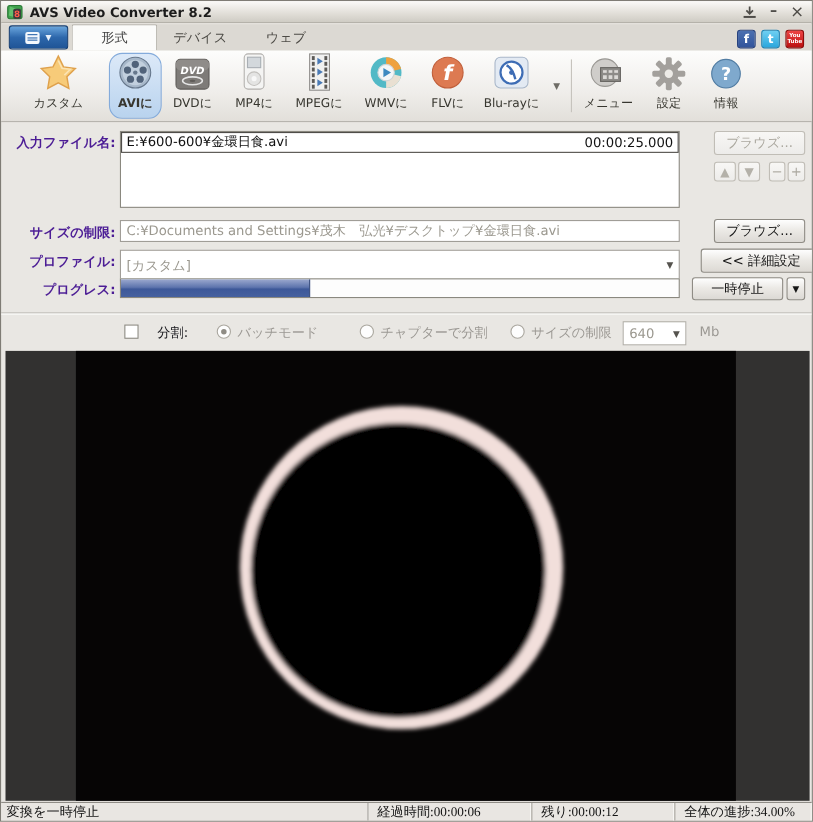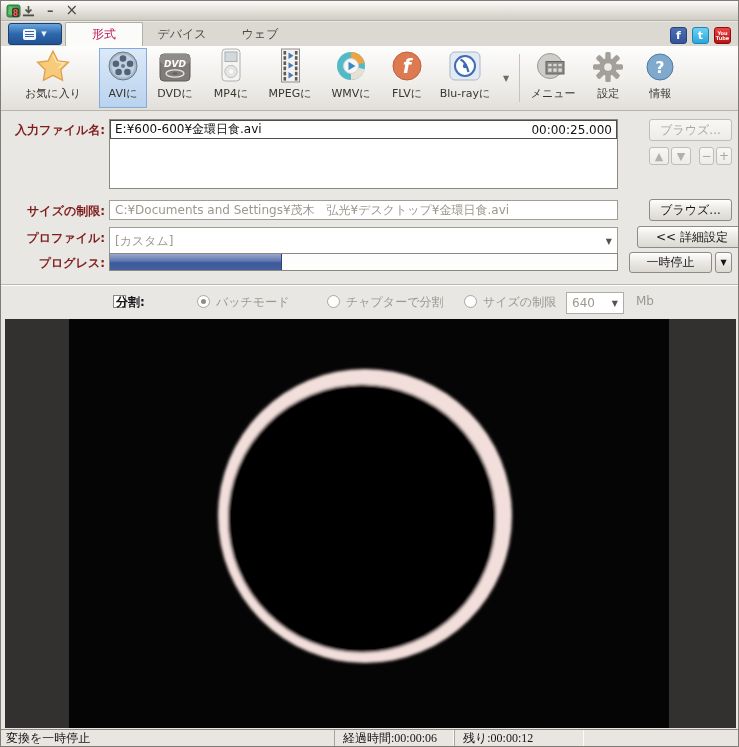--- a/index.html
+++ b/index.html
@@ -23,41 +23,41 @@
     background:linear-gradient(#6aa6dd,#2d67ab 50%,#1f5496);border:1px solid #174075;
     display:flex;align-items:center;justify-content:center;gap:5px;}
   .menu-btn .bars{width:13px;height:11px;background:#f4f8fd;border-radius:2px;
     display:flex;flex-direction:column;justify-content:space-evenly;padding:1px 2px;}
   .menu-btn .bars i{display:block;height:1px;background:#2d67ab;}
   .menu-btn .caret{color:#eaf2fb;font-size:7px;}
   .tabs{position:absolute;left:64px;top:0;height:24px;display:flex;}
   .tab{width:78px;height:24px;display:flex;align-items:center;justify-content:center;
     font-size:12px;color:#4d4b46;}
   .tab.active{background:#fbfbfa;border:1px solid #b1aea7;border-bottom:none;
-    border-radius:2px 2px 0 0;color:#be185d;}
+    border-radius:2px 2px 0 0;color:#404040;}
   .social{position:absolute;right:7px;top:5px;display:flex;gap:5px;z-index:5;}
   .social .sq{width:17px;height:17px;border-radius:3px;color:#fff;display:flex;
     align-items:center;justify-content:center;font-size:11px;font-weight:bold;}
   .sq.fb{background:linear-gradient(#4c70b0,#32549b);border:1px solid #27427e;}
   .sq.tw{background:linear-gradient(#6fd0f2,#2aa7dd);border:1px solid #1f85b5;}
   .sq.yt{background:linear-gradient(#e44,#b11);border:1px solid #8a0c0c;
     flex-direction:column;font-size:5px;line-height:5px;}
   
   .toolbar{position:absolute;left:0;top:45px;right:0;height:65px;
     background:linear-gradient(#fdfdfc,#efedea 60%,#e2dfda);
     border-bottom:1px solid #b7b4ae;display:flex;align-items:stretch;padding:2px 0 2px 6px;}
   .tool{display:flex;flex-direction:column;align-items:center;justify-content:flex-end;
     padding:4px 2px 6px;font-size:11px;color:#37362f;gap:3px;border:1px solid transparent;}
   .tool .ticon{height:36px;display:flex;align-items:center;justify-content:center;}
-  .tool.selected{background:linear-gradient(#dce9f8,#b9d3ee);border:1px solid #84abdb;border-radius:0;}
+  .tool.selected{background:linear-gradient(#dce9f8,#b9d3ee);border:1px solid #84abdb;border-radius:12px;font-weight:bold;}
   .tool-more{align-self:center;color:#6e6c66;font-size:8px;padding:0 6px;}
   .tool-sep{width:1px;background:#c6c3bd;margin:6px 4px;}
   
   .flabel{position:absolute;left:4px;width:100px;text-align:right;font-size:12px;
-    font-weight:bold;color:#7f1d1d;}
+    font-weight:bold;color:#4c1d95;}
   .filelist{position:absolute;left:108px;top:118px;width:509px;height:70px;
     background:#fff;border:1px solid #8a887f;}
   .filerow{height:19px;border:1px solid #4f4d49;display:flex;align-items:center;
     justify-content:space-between;padding:0 4px;font-size:12px;color:#111;}
   .filerow .dur{padding-left:8px;}
   .field{position:absolute;left:108px;background:#fff;border:1px solid #a09d97;
     font-size:12px;display:flex;align-items:center;padding:0 5px;color:#111;}
   .field.gray{color:#9b988f;}
   .combo-arrow{margin-left:auto;color:#55534e;font-size:8px;}
   .btn{position:absolute;background:linear-gradient(#fefefe,#eceae6 45%,#dcd9d4);
@@ -81,36 +81,37 @@
   .slabel.dim{color:#9b9893;}
   
   .preview{position:absolute;left:4px;top:318px;width:731px;height:409px;background:#323130;}
   .video-frame{position:absolute;left:64px;top:0;width:600px;height:409px;background:#060505;}
   
   .statusbar{position:absolute;left:0;right:0;top:728px;height:18px;background:#e9e6e2;
     border-top:1px solid #8f8c86;display:flex;align-items:center;font-size:12px;color:#141414;}
   .statusbar .seg{height:100%;display:flex;align-items:center;padding:0 8px;font-family:Liberation Serif, serif;}
   .statusbar .seg+.seg{border-left:1px solid #a8a5a0;box-shadow:-1px 0 0 #fbfaf8 inset;}
   .seg.state{width:333px;padding-left:5px;}
-  .seg.elapsed{width:120px;}
+  .seg.elapsed{width:149px;}
   .seg.remaining{width:130px;}
   .seg.overall{flex:1;}
 </style>
 </head>
 <body>
 
 <div class="window">
 
   <div class="titlebar">
     <svg class="appicon" viewBox="0 0 16 16">
       <rect x="1" y="2" width="13" height="12" rx="2" fill="#3fa04c" stroke="#2a7a36"></rect>
       <path d="M3 3l6 2-1 8-6-2z" fill="#63c06e"></path>
       <rect x="6" y="5" width="7" height="9" rx="1.5" fill="#3a3a3a"></rect>
       <text x="9.5" y="12.5" text-anchor="middle" font-size="8" font-weight="bold" fill="#ff5a4a">8</text>
     </svg>
+    <span class="title">AVS Video Converter 8.2</span>
     <div class="winctl">
       <svg width="13" height="12" viewBox="0 0 13 12">
         <path d="M6.5 1v6M3.5 4.5l3 3 3-3" stroke="#4e4c48" stroke-width="1.6" fill="none"></path>
         <rect x="1" y="9.5" width="11" height="1.8" fill="#4e4c48"></rect>
       </svg>
       <span class="glyph" style="font-weight:bold;">–</span>
       <span class="glyph" style="font-size:15px;">×</span>
     </div>
   </div>
 
@@ -139,21 +140,21 @@
   </div>
 
   <div class="toolbar">
     <div class="tool" style="width:92px">
       <span class="ticon">
         <svg width="36" height="34" viewBox="0 0 36 34">
           <path d="M18 2l4.8 9.8 10.7 1.5-7.7 7.4 1.8 10.6L18 26.3 8.4 31.3l1.8-10.6-7.7-7.4 10.7-1.5z" fill="#f7cb79" stroke="#dfa14c" stroke-width="1.3"></path>
           <path d="M18 6l3.4 7 7.6 1-5.5 5.3" fill="none" stroke="#fbe3b2" stroke-width="1.5"></path>
         </svg>
         </span>
-      <span>お気に入り</span>
+      <span>カスタム</span>
     </div>
     <div class="tool selected" style="width:48px">
       <span class="ticon">
         <svg width="34" height="34" viewBox="0 0 34 34">
           <circle cx="17" cy="17" r="14" fill="#a7b8ca" stroke="#67788c"></circle>
           <circle cx="17" cy="17" r="11.5" fill="#c2d0de"></circle>
           <g fill="#51637a">
             <circle cx="17" cy="9.5" r="3.3"></circle>
               <circle cx="9.9" cy="14.7" r="3.3"></circle>
             <circle cx="12.6" cy="23" r="3.3"></circle>
@@ -329,21 +330,21 @@
   <span class="flabel" style="top:254px">プログレス:</span>
   <div class="progress-track">
     <div class="progress-fill" style="width: 34%;"></div>
   </div>
   <div class="btn" style="left:628px;top:251px;width:83px;height:21px">一時停止</div>
   <div class="btn" style="left:714px;top:251px;width:17px;height:21px;font-size:8px">▼</div>
 
   <div class="hsep"></div>
 
   <span class="checkbox" style="left:112px;top:294px"></span>
-  <span class="slabel" style="left:115px;top:293px;font-weight:bold">分割:</span>
+  <span class="slabel" style="left:142px;top:293px;font-weight:normal">分割:</span>
   <span class="radio" style="left:196px;top:294px">
       <span class="dot"></span>
     </span>
   <span class="slabel dim" style="left:215px;top:293px">バッチモード</span>
   <span class="radio" style="left:326px;top:294px"></span>
   <span class="slabel dim" style="left:345px;top:293px">チャプターで分割</span>
   <span class="radio" style="left:463px;top:294px"></span>
   <span class="slabel dim" style="left:482px;top:293px">サイズの制限</span>
   <div class="field" style="left:565px;top:291px;width:58px;height:22px;border-color:#b0ada6">
     <span style="color:#9b988f">640</span>
@@ -364,14 +365,15 @@
           <circle cx="293" cy="199.5" r="134" fill="#060505"></circle>
         </g>
       </svg>
     </div>
   </div>
 
   <div class="statusbar">
     <div class="seg state">変換を一時停止</div>
     <div class="seg elapsed">経過時間:00:00:06</div>
     <div class="seg remaining">残り:00:00:12</div>
+    <div class="seg overall">全体の進捗:34.00%</div>
   </div>
 </div>
 
 </body></html>

